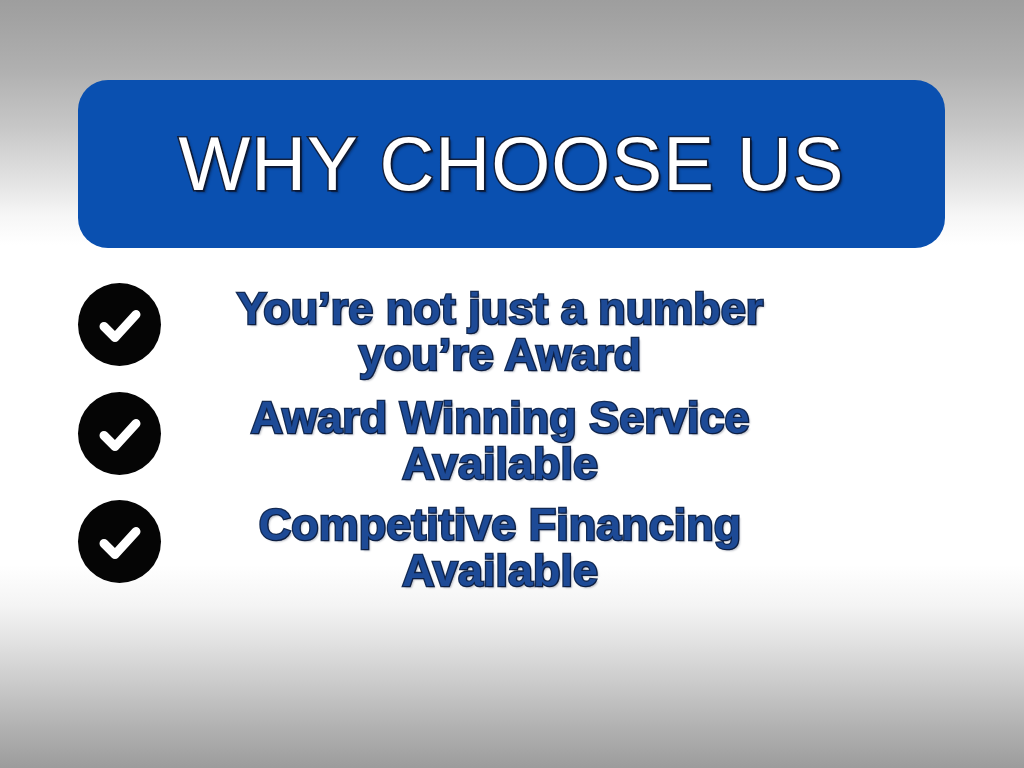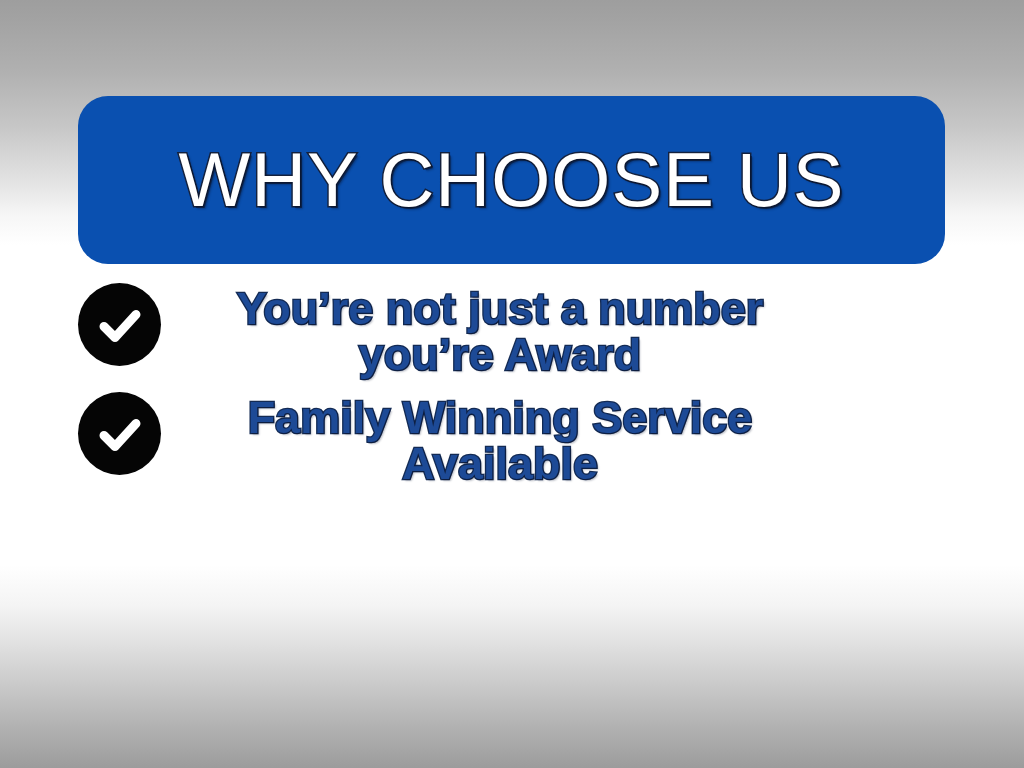--- a/index.html
+++ b/index.html
@@ -33,21 +33,21 @@
 
   #slide {
     position:absolute;
     inset:0;
   }
 
   
   .banner {
     position:absolute;
     left:78px;
-    top:96px;
+    top:80px;
     width:867px;
     height:168px;
     background:#0a50b0;
     border-radius:30px;
     display:flex;
     align-items:center;
     justify-content:center;
   }
 
   .banner-title {
@@ -148,20 +148,31 @@
       </div>
     </div>
 
     <div class="bullet-row row-3">
       <div class="check-badge">
         <svg width="52" height="52" viewBox="0 0 52 52" aria-hidden="true">
           <path d="M10 27.5 L21 38.5 L42 15.5" fill="none" stroke="#ffffff" stroke-width="9" stroke-linecap="round" stroke-linejoin="round"></path>
         </svg>
       </div>
       <div class="bullet-text">
-        <span class="line">Family Winning Service</span>
+        <span class="line">Award Winning Service</span>
         <span class="line">Available</span>
       </div>
     </div>
 
+    <div class="bullet-row row-4">
+      <div class="check-badge">
+        <svg width="52" height="52" viewBox="0 0 52 52" aria-hidden="true">
+          <path d="M10 27.5 L21 38.5 L42 15.5" fill="none" stroke="#ffffff" stroke-width="9" stroke-linecap="round" stroke-linejoin="round"></path>
+        </svg>
+      </div>
+      <div class="bullet-text">
+        <span class="line">Competitive Financing</span>
+        <span class="line">Available</span>
+      </div>
+    </div>
 
   </div>
 </div>
 
 </body></html>

